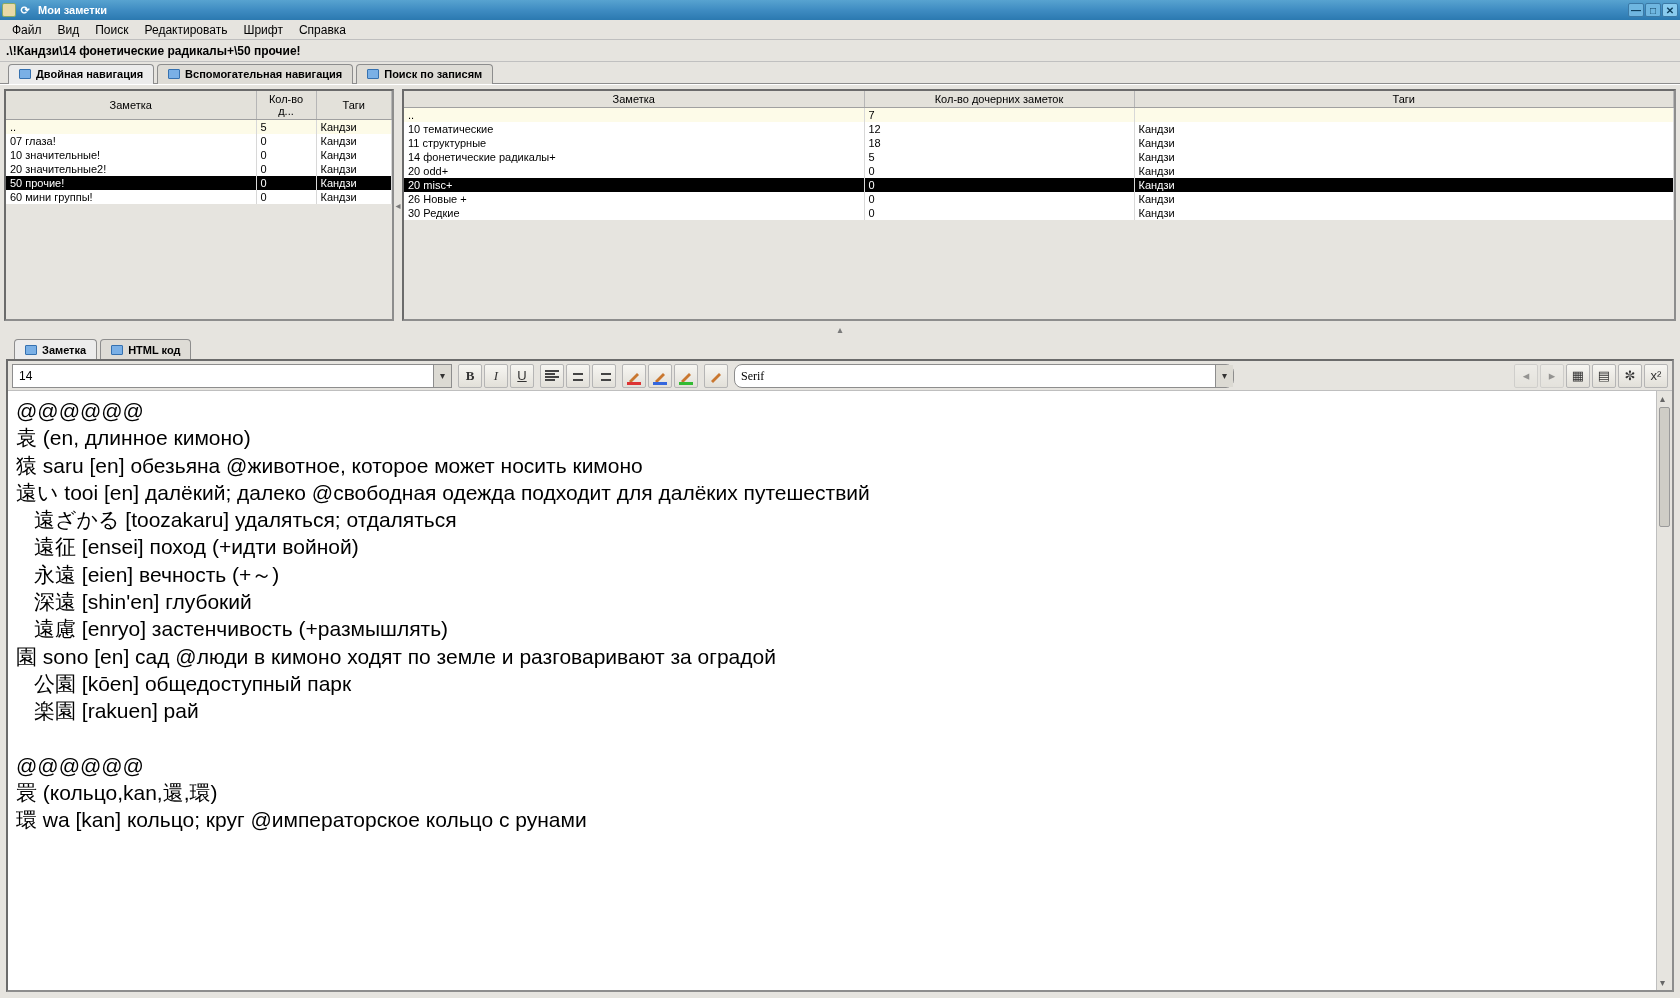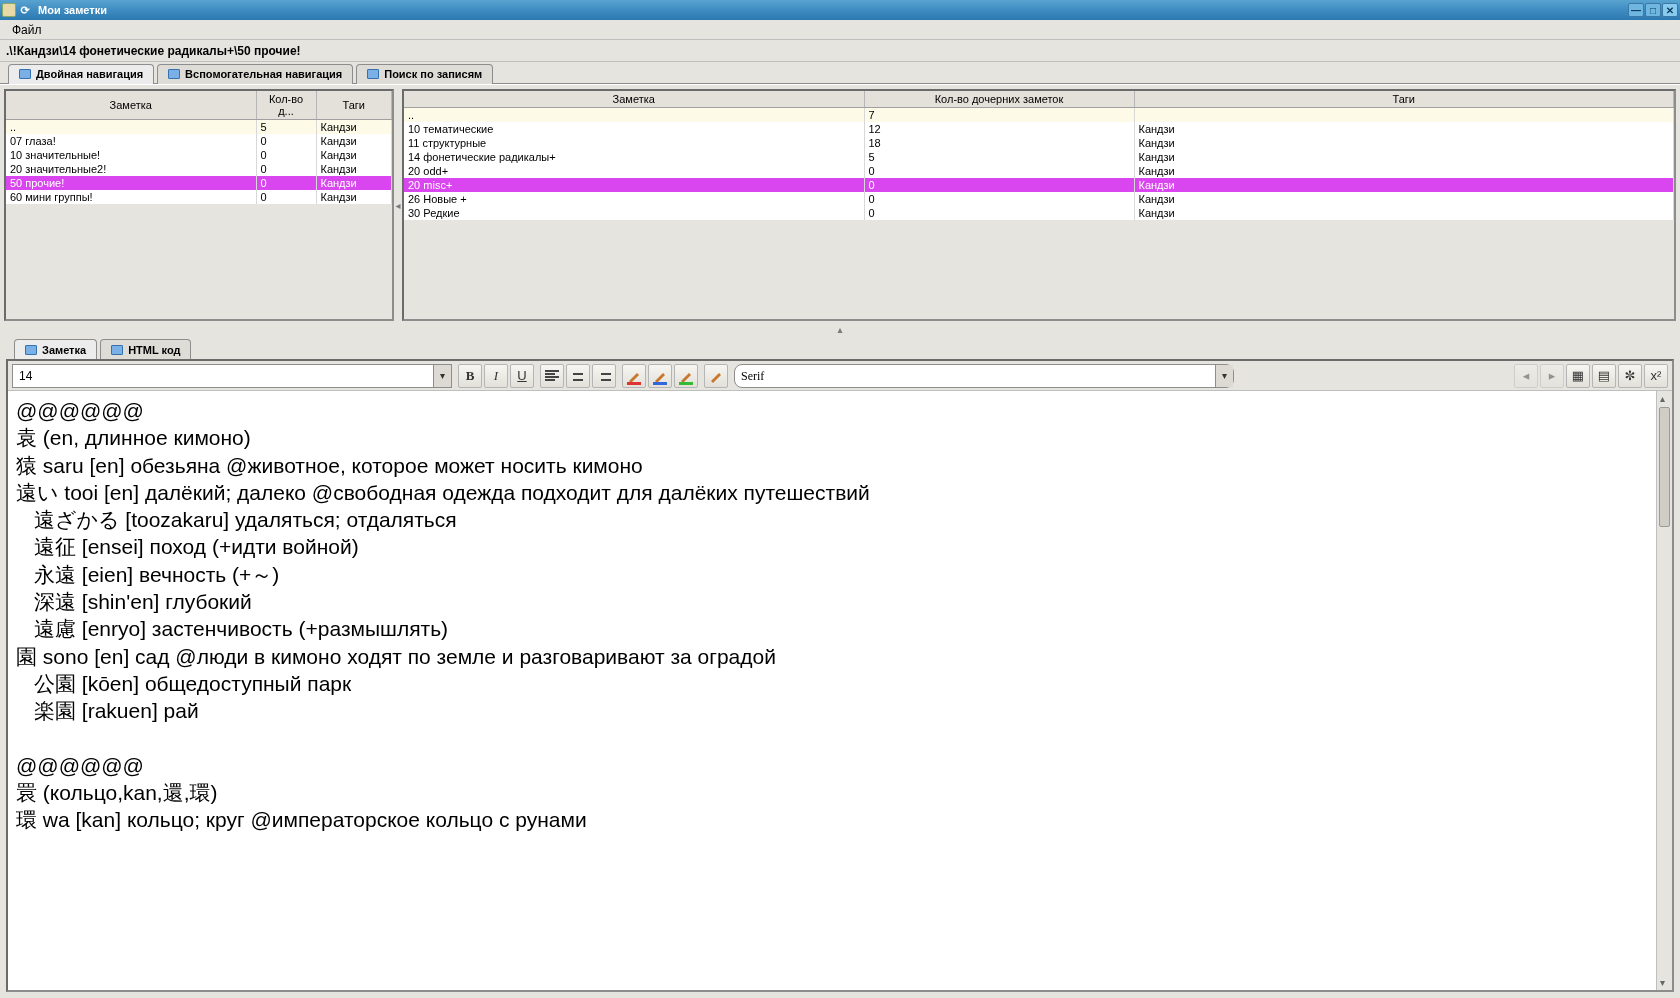--- a/index.html
+++ b/index.html
@@ -13,21 +13,21 @@
     padding:0 2px; user-select:none;
   }
   .titlebar .tb-icons { display:flex; align-items:center; gap:2px; margin-right:6px;}
   .tb-appicon { width:14px; height:14px; background:#e8d9a8; border:1px solid #8a6; border-radius:2px; }
   .tb-refresh { width:14px; height:14px; color:#fff; display:flex; align-items:center; justify-content:center; }
   .titlebar .spacer { flex:1; }
   .win-btn { width:16px; height:14px; margin-left:1px; background:#6fb6e0; border:1px solid #3b79a5; border-radius:2px; display:flex; align-items:center; justify-content:center; color:#0b3b5a; font-size:10px; cursor:pointer;}
   .win-btn.close { background:#89cbee; color:#0b3b5a;}
 
   
-  .menubar { height:20px; background:#e6e4df; display:flex; align-items:flex-start; padding:0 4px; border-bottom:1px solid #bfbfbf;flex-direction:column; }
+  .menubar { height:20px; background:#e6e4df; display:flex; align-items:center; padding:0 4px; border-bottom:1px solid #bfbfbf; }
   .menubar .menuitem { padding:3px 8px 3px 8px; cursor:pointer; }
 
   
   .breadcrumb { height:22px; padding:4px 6px; font-weight:bold; font-size:12px; background:#e6e4df; border-bottom:1px solid #c0c0c0; }
 
   
   .tabrow { display:flex; align-items:center; height:22px; padding-left:8px; background:#e6e4df; border-bottom:1px solid #8d8d8d;}
   .tab {
     display:flex; align-items:center; gap:5px; height:20px; padding:0 10px;
     border:1px solid #8d8d8d; border-bottom:none; border-top-left-radius:4px; border-top-right-radius:4px;
@@ -46,21 +46,21 @@
   .pane-wrap.right { flex:1; }
   .pane { border:2px solid #8d8d8d; border-top-color:#6b6b6b; border-left-color:#6b6b6b; background:#e6e4df; height:232px; overflow:auto;}
   .pane.right { }
 
   table.grid { width:100%; border-collapse:collapse; background:#fff; font-size:11px; }
   table.grid th {
     background:#e3e1da; font-weight:normal; text-align:center; padding:2px 4px;
     border-right:1px solid #b6b6b6; border-bottom:1px solid #a0a0a0; position:sticky; top:0;
   }
   table.grid td { padding:0 4px; border-right:1px solid #d8d8d8; border-bottom:0; height:14px; white-space:nowrap; }
-  table.grid tr.sel td { background:#d946ef; color:#fff; }
+  table.grid tr.sel td { background:#000000; color:#fff; }
   table.grid tr.parent td { background:#fdfbe8; }
   table.grid tbody { background:#fff; }
 
   
   .splitter-h { height:8px; background:#e6e4df; display:flex; align-items:center; justify-content:center; cursor:row-resize; }
   .splitter-h::before { content:"▴"; font-size:10px; color:#7a7a7a;}
 
   
   .notearea { flex:1; display:flex; flex-direction:column; padding:4px 6px 6px 6px; }
   .notearea-inner { flex:1; border:2px solid #8d8d8d; border-top-color:#6b6b6b; border-left-color:#6b6b6b; display:flex; flex-direction:column; background:#e6e4df;}

